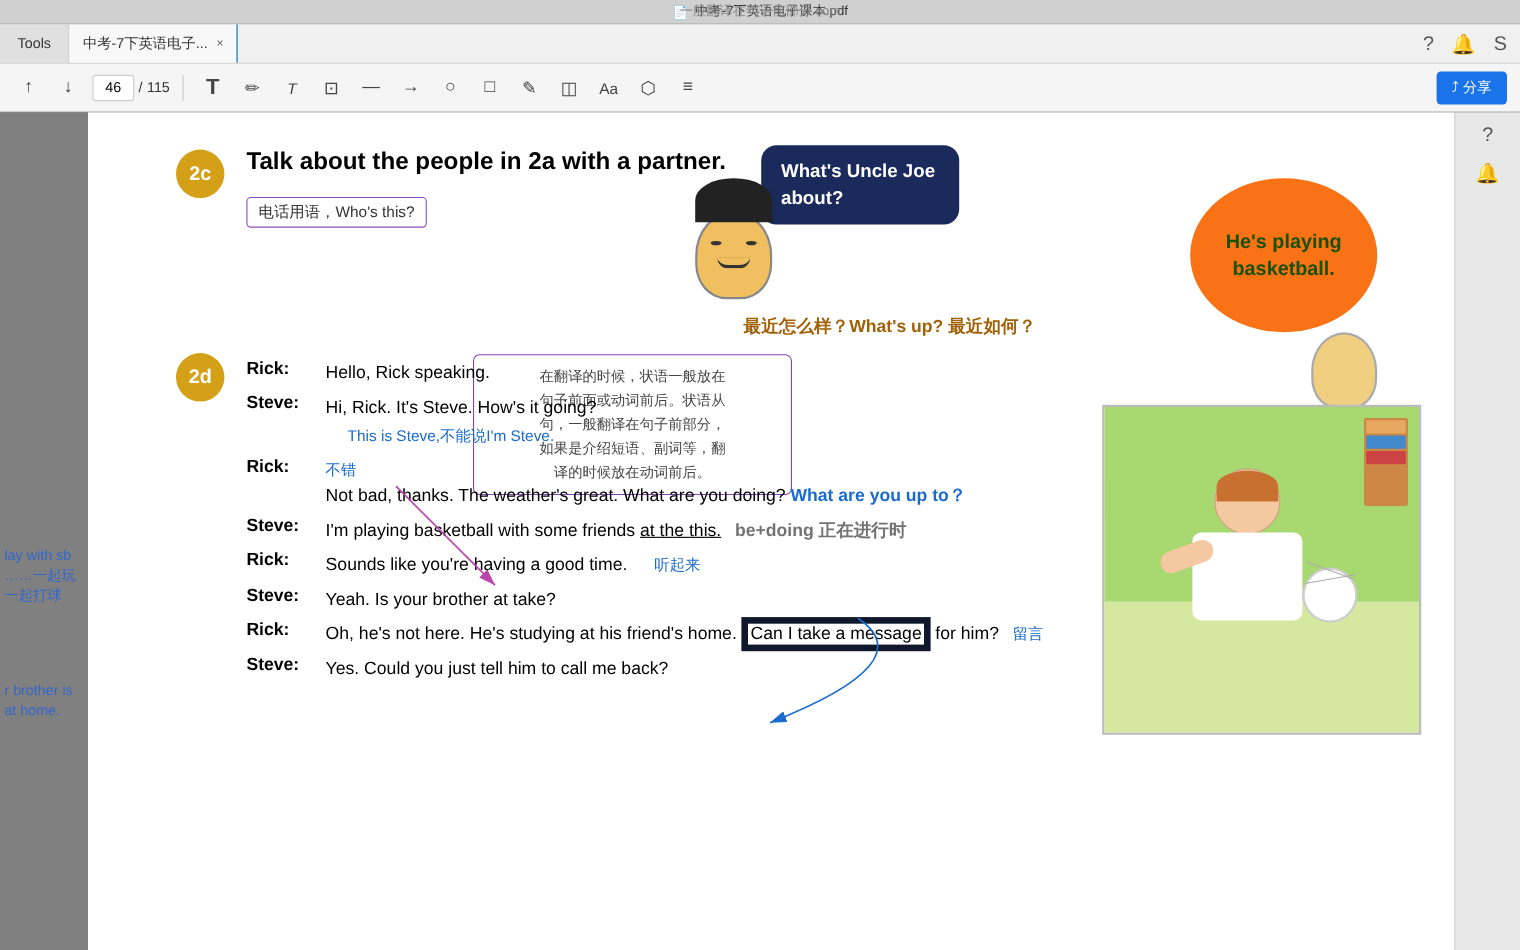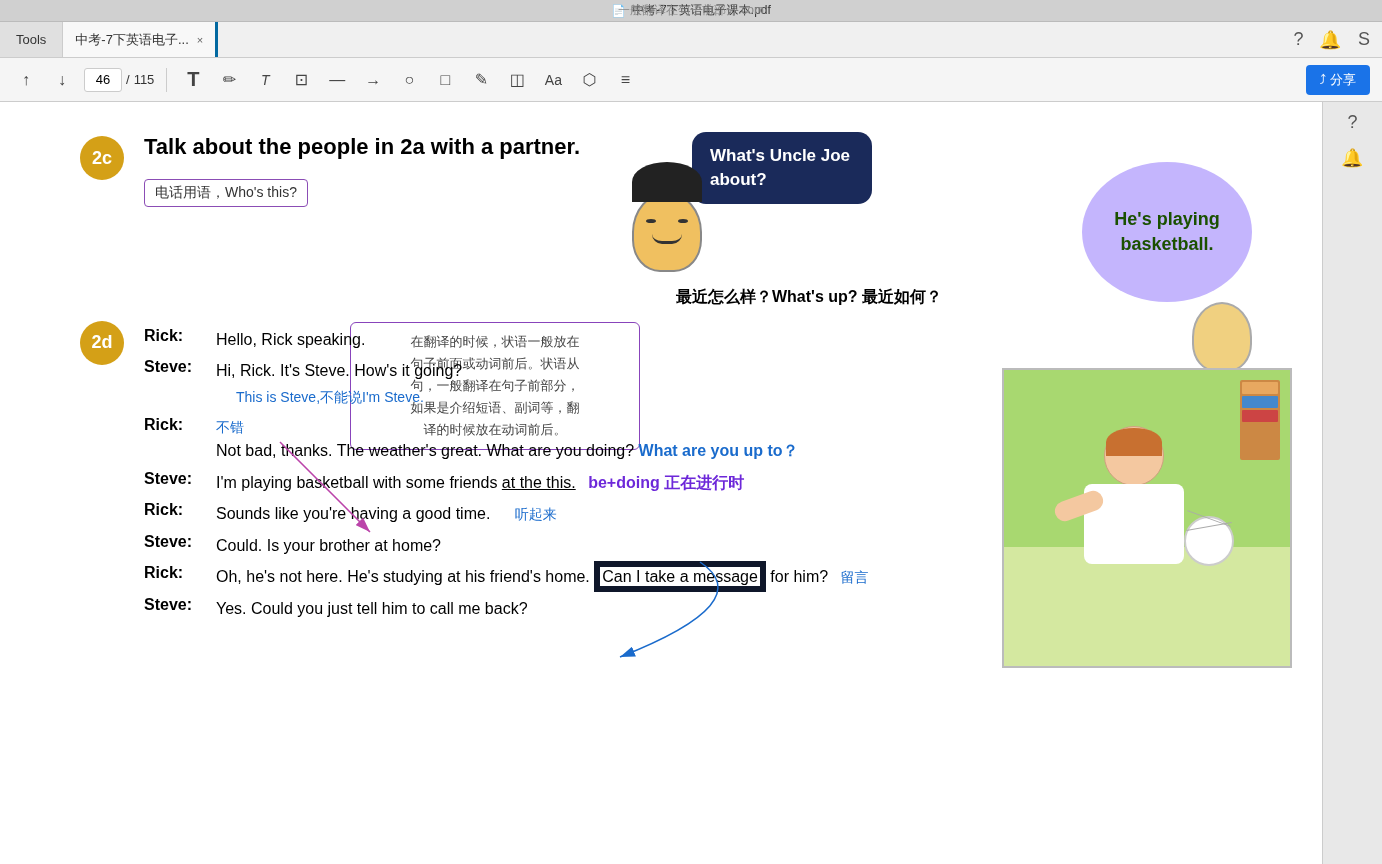--- a/index.html
+++ b/index.html
@@ -44,21 +44,21 @@
       border-right: 1px solid #ccc;
       background: #e0e0e0;
     }
     #doc-tab {
       padding: 0 12px;
       display: flex;
       align-items: center;
       font-size: 13px;
       color: #333;
       background: #f8f8f8;
-      border-right: 3px solid #0369a1;
+      border-right: 1px solid #0369a1;
       gap: 8px;
     }
     #doc-tab .close-btn {
       font-size: 11px;
       color: #666;
       cursor: pointer;
     }
 
     
     #toolbar {
@@ -229,21 +229,21 @@
     
     .inline-ann {
       color: #1a6bcc;
       font-size: 14px;
       font-weight: normal;
       margin-left: 20px;
     }
 
     
     .be-doing-ann {
-      color: #6d28d9;
+      color: #737373;
       font-size: 16px;
       font-weight: bold;
       margin-left: 8px;
     }
 
     
     .highlight-box {
       border: 6px solid #0f172a;
       display: inline;
       padding: 1px 2px;
@@ -366,20 +366,32 @@
   <div class="toolbar-right">
     <button class="share-btn">
       <span>⤴</span>
       <span>分享</span>
     </button>
   </div>
 </div>
 
 <div id="main-content">
 
+  <div id="left-sidebar">
+    <div style="height:380px;"></div>
+    <div class="left-note">
+      <span>lay with sb</span><br>
+      <span>……一起玩</span><br>
+      <span>一起打球</span>
+    </div>
+    <div style="height:60px;"></div>
+    <div class="left-note">
+      <span>r brother is at home.</span>
+    </div>
+  </div>
 
   <div id="pdf-page">
 
     <div class="section-2c">
       <div class="badge">2c</div>
       <div style="flex:1;">
         <div class="section-title">Talk about the people in 2a with a partner.</div>
 
         <div style="position:relative;margin-top:16px;">
           <div class="annotation-box">电话用语，Who's this?</div>
@@ -398,21 +410,21 @@
 
             <div style="position:absolute;top:25px;left:12px;width:10px;height:4px;background:#333;border-radius:50%;"></div>
             <div style="position:absolute;top:25px;right:12px;width:10px;height:4px;background:#333;border-radius:50%;"></div>
             <div style="position:absolute;top:40px;left:18px;width:30px;height:10px;border-bottom:3px solid #333;border-radius:0 0 15px 15px;"></div>
           </div>
 
           <div style="position:absolute;left:0;top:30px;width:70px;height:40px;background:#222;border-radius:50% 50% 0 0;"></div>
         </div>
       </div>
 
-      <div style="position:absolute;right:10px;top:30px;background:#c4b5fd;border-radius:50%;width:170px;height:140px;display:flex;align-items:center;justify-content:center;text-align:center;color:#1a5000;font-size:18px;font-weight:bold;line-height:1.4;padding:20px;">
+      <div style="position:absolute;right:10px;top:30px;background:#f97316;border-radius:50%;width:170px;height:140px;display:flex;align-items:center;justify-content:center;text-align:center;color:#1a5000;font-size:18px;font-weight:bold;line-height:1.4;padding:20px;">
         <span>He's playing basketball.</span>
       </div>
 
       <div style="position:absolute;right:10px;top:170px;width:60px;height:70px;background:#f0d080;border-radius:50% 50% 40% 40%;border:2px solid #aaa;"></div>
     </div>
 
     <div class="cn-note-box" style="top:220px;left:350px;text-align:center;">
       <span style="white-space:pre-line;">在翻译的时候，状语一般放在
 句子前面或动词前后。状语从
 句，一般翻译在句子前部分，
@@ -441,41 +453,41 @@
 
           <div class="conv-line">
             <span class="speaker">Rick:</span>
             <span class="speech">
               <span class="not-bad-cn">不错</span>
               Not bad, thanks. The weather's great. What are you doing?
               <span class="what-up-text">What are you up to？</span>
             </span>
           </div>
 
-          <div style="position:absolute;top:-30px;right:320px;color:#000000;font-size:16px;font-weight:bold;white-space:nowrap;">最近怎么样？What's up? 最近如何？</div>
+          <div style="position:absolute;top:-30px;right:320px;color:#a16207;font-size:16px;font-weight:bold;white-space:nowrap;">最近怎么样？What's up? 最近如何？</div>
 
           <div class="conv-line">
             <span class="speaker">Steve:</span>
             <span class="speech">
               I'm playing basketball with some friends <u>at the this.</u>
               <span class="be-doing-ann">be+doing 正在进行时</span>
             </span>
           </div>
 
           <div class="conv-line">
             <span class="speaker">Rick:</span>
             <span class="speech">
               Sounds like you're having a good time.
               <span class="inline-ann">听起来</span>
             </span>
           </div>
 
           <div class="conv-line">
             <span class="speaker">Steve:</span>
-            <span class="speech">Could. Is your brother at home?</span>
+            <span class="speech">Yeah. Is your brother at take?</span>
           </div>
 
           <div class="conv-line">
             <span class="speaker">Rick:</span>
             <span class="speech">
               Oh, he's not here. He's studying at his friend's home.
               <span class="highlight-box">Can I take a message</span>
               for him?
               <span class="note-liu-yan">留言</span>
             </span>

